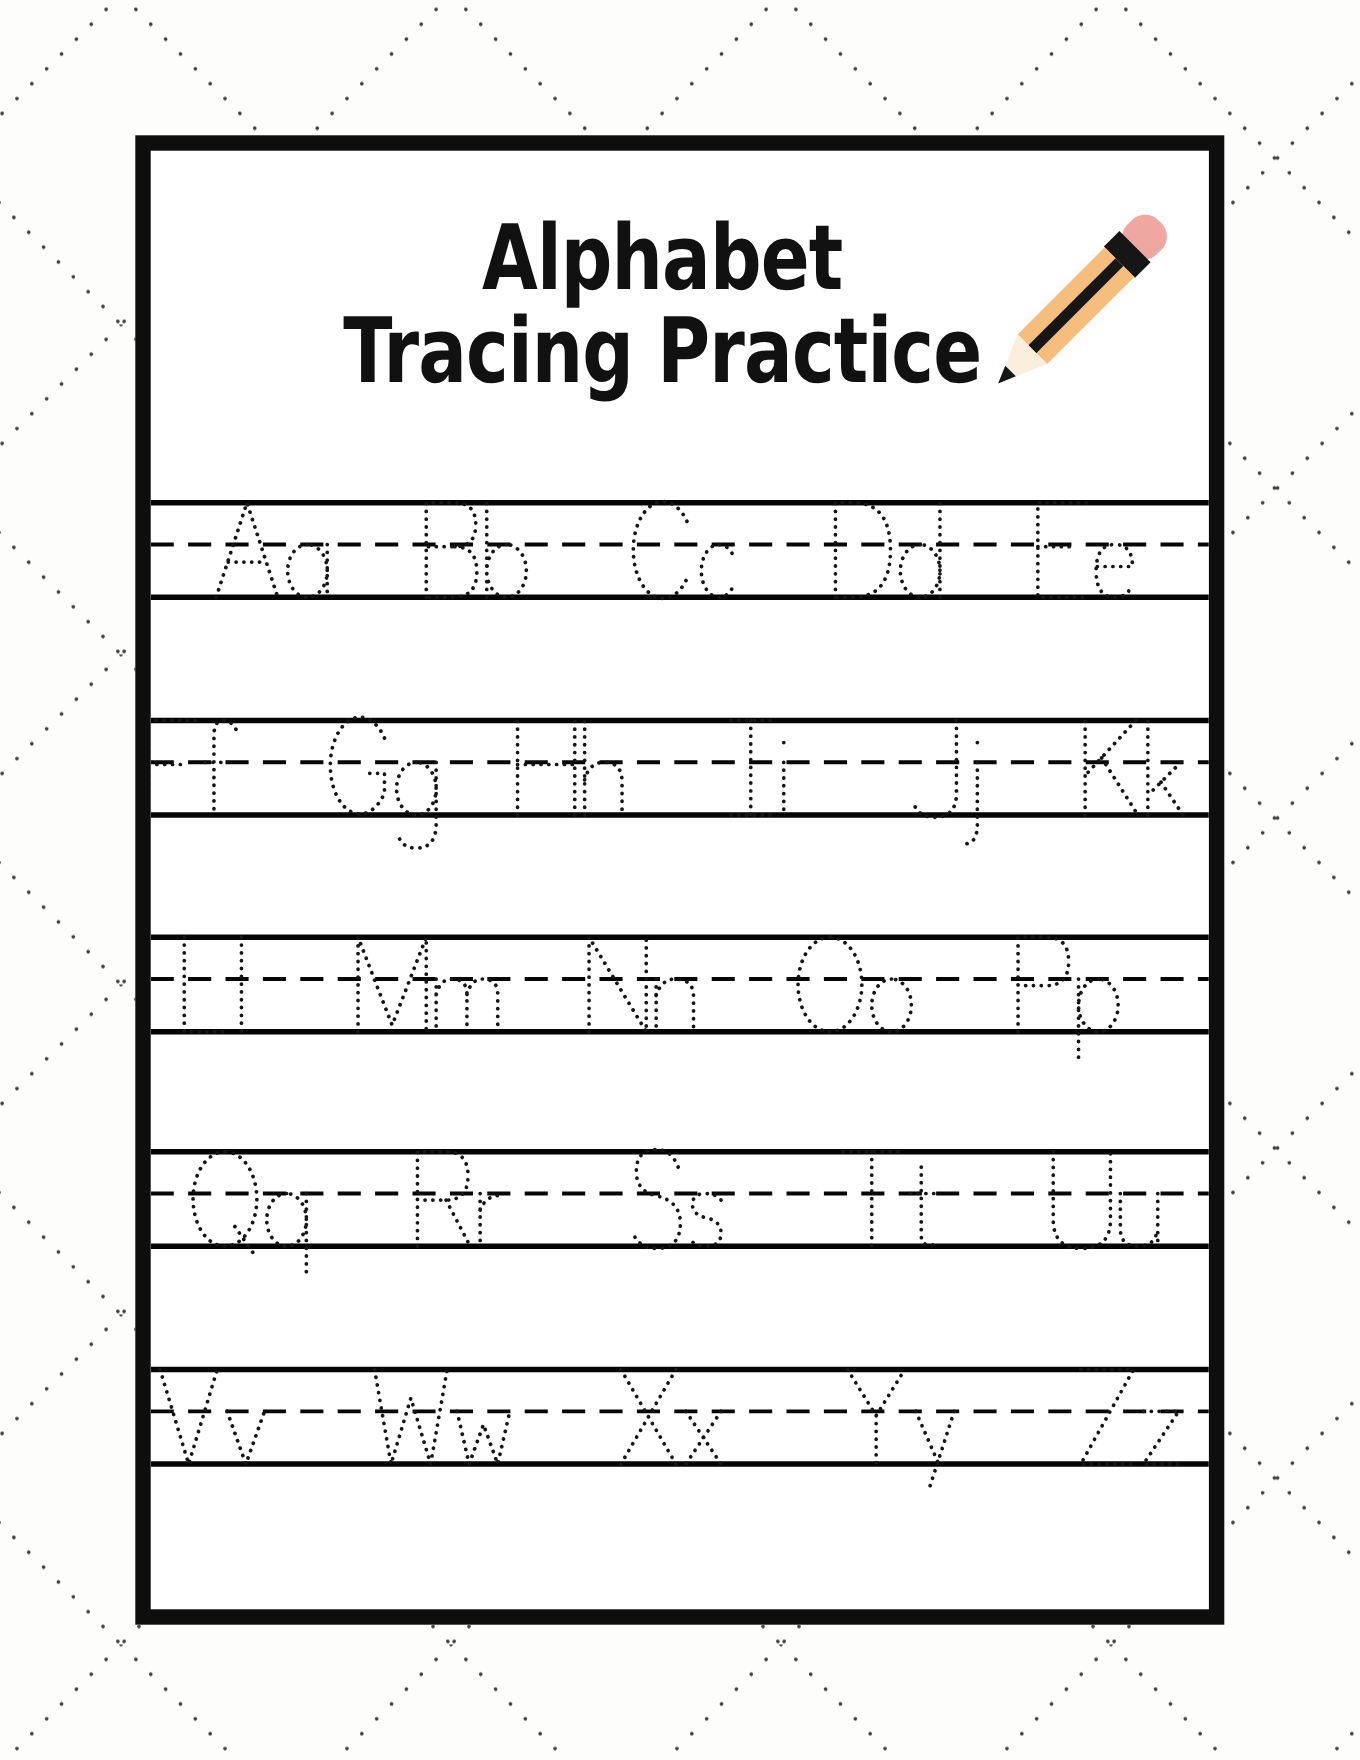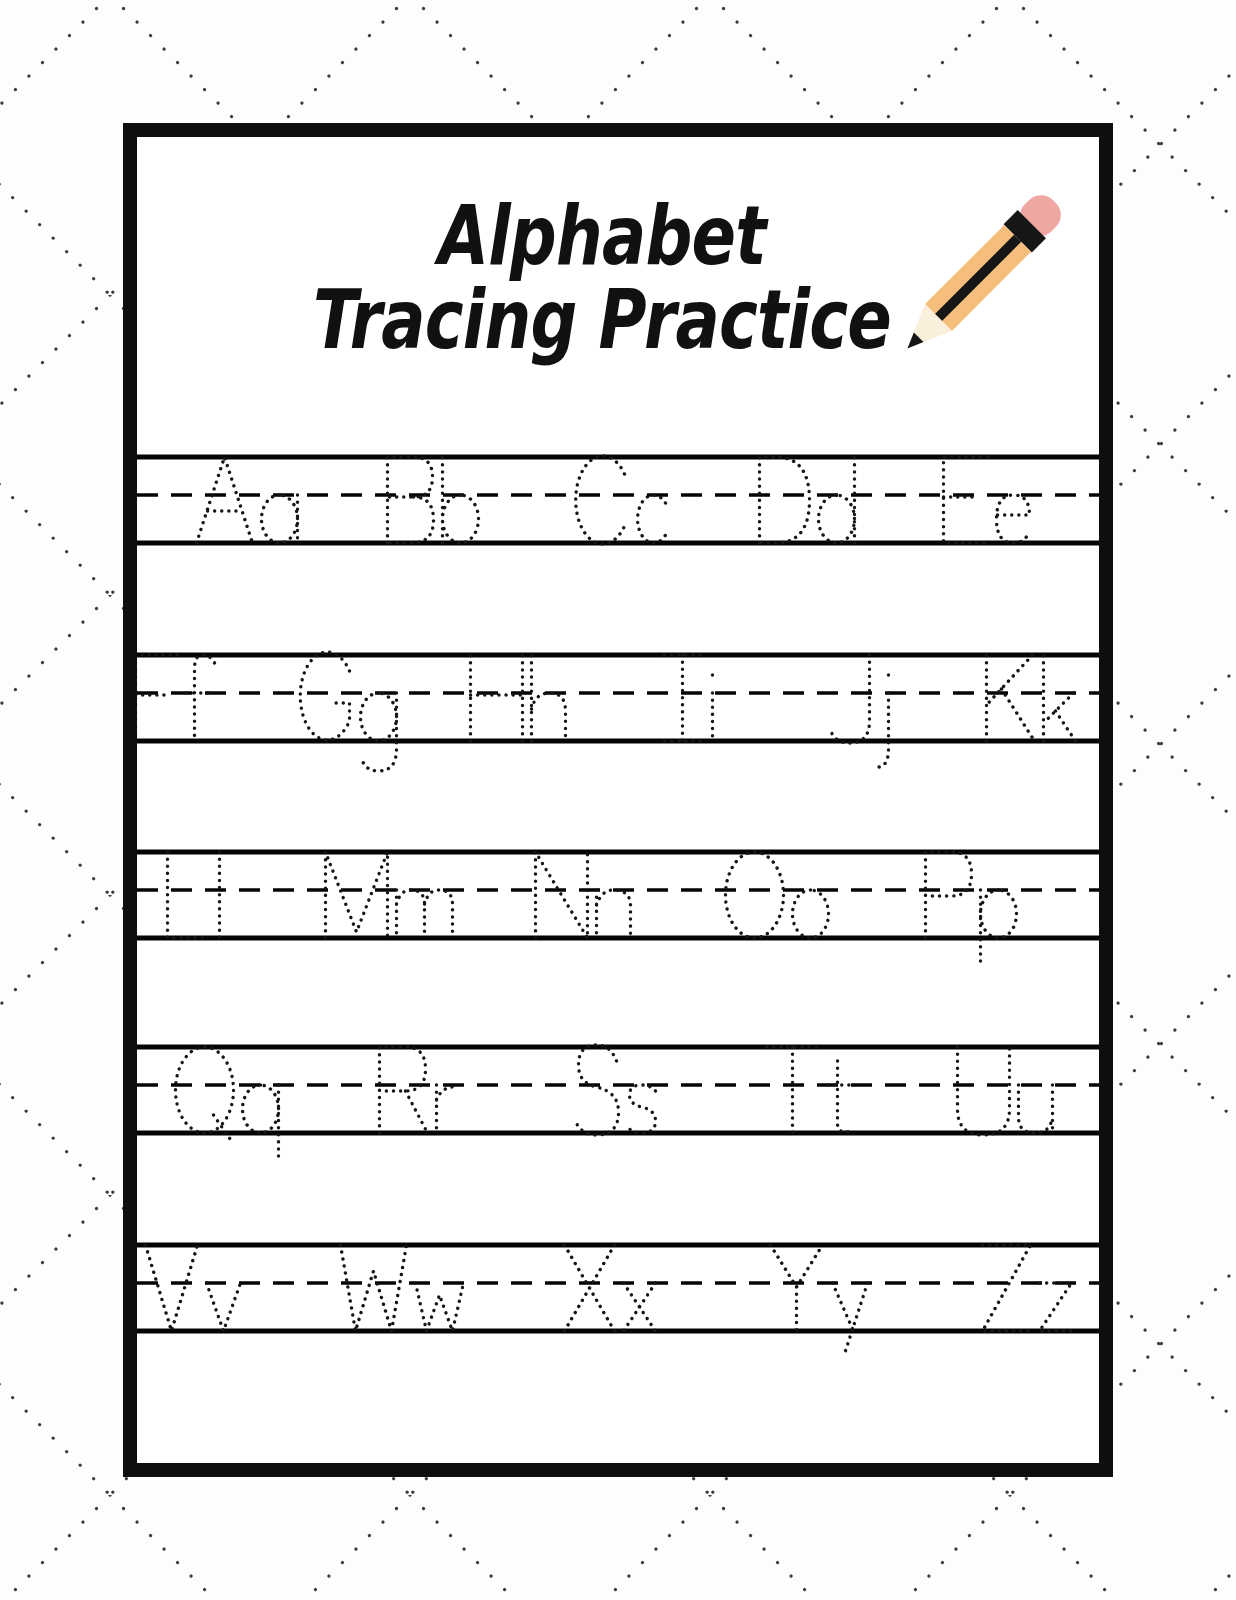--- a/index.html
+++ b/index.html
@@ -29,21 +29,21 @@
 <svg class="bg-pattern" width="1236" height="1600" viewBox="0 0 1236 1600">
   <defs>
     <pattern id="diamonds" width="300" height="300" patternUnits="userSpaceOnUse" patternTransform="translate(110,-5)">
       <line x1="0" y1="0" x2="300" y2="300" fill="none" stroke-width="3.2" stroke-linecap="round" stroke-dasharray="0.1 19" stroke="#3d3d3d"></line>
       <line x1="300" y1="0" x2="0" y2="300" fill="none" stroke-width="3.2" stroke-linecap="round" stroke-dasharray="0.1 19" stroke="#3d3d3d"></line>
     </pattern>
   </defs>
   <rect width="1236" height="1600" fill="url(#diamonds)"></rect>
 </svg>
 
-<div class="frame" style="border-color: rgb(14, 14, 14); font-style: italic;">
+<div class="frame" style="border-color: rgb(14, 14, 14);">
 
   <header class="title-block" style="color: rgb(17, 17, 17);">
     <div>Alphabet</div>
     <div>Tracing Practice</div>
   </header>
 
   <svg class="pencil" viewBox="0 0 200 200">
     <g transform="translate(150,40) rotate(135)">
       <rect x="-36" y="-19" width="40" height="38" rx="17" fill="#EFA7A2"></rect>
       <rect x="-4" y="-20" width="20" height="40" fill="#161616"></rect>

